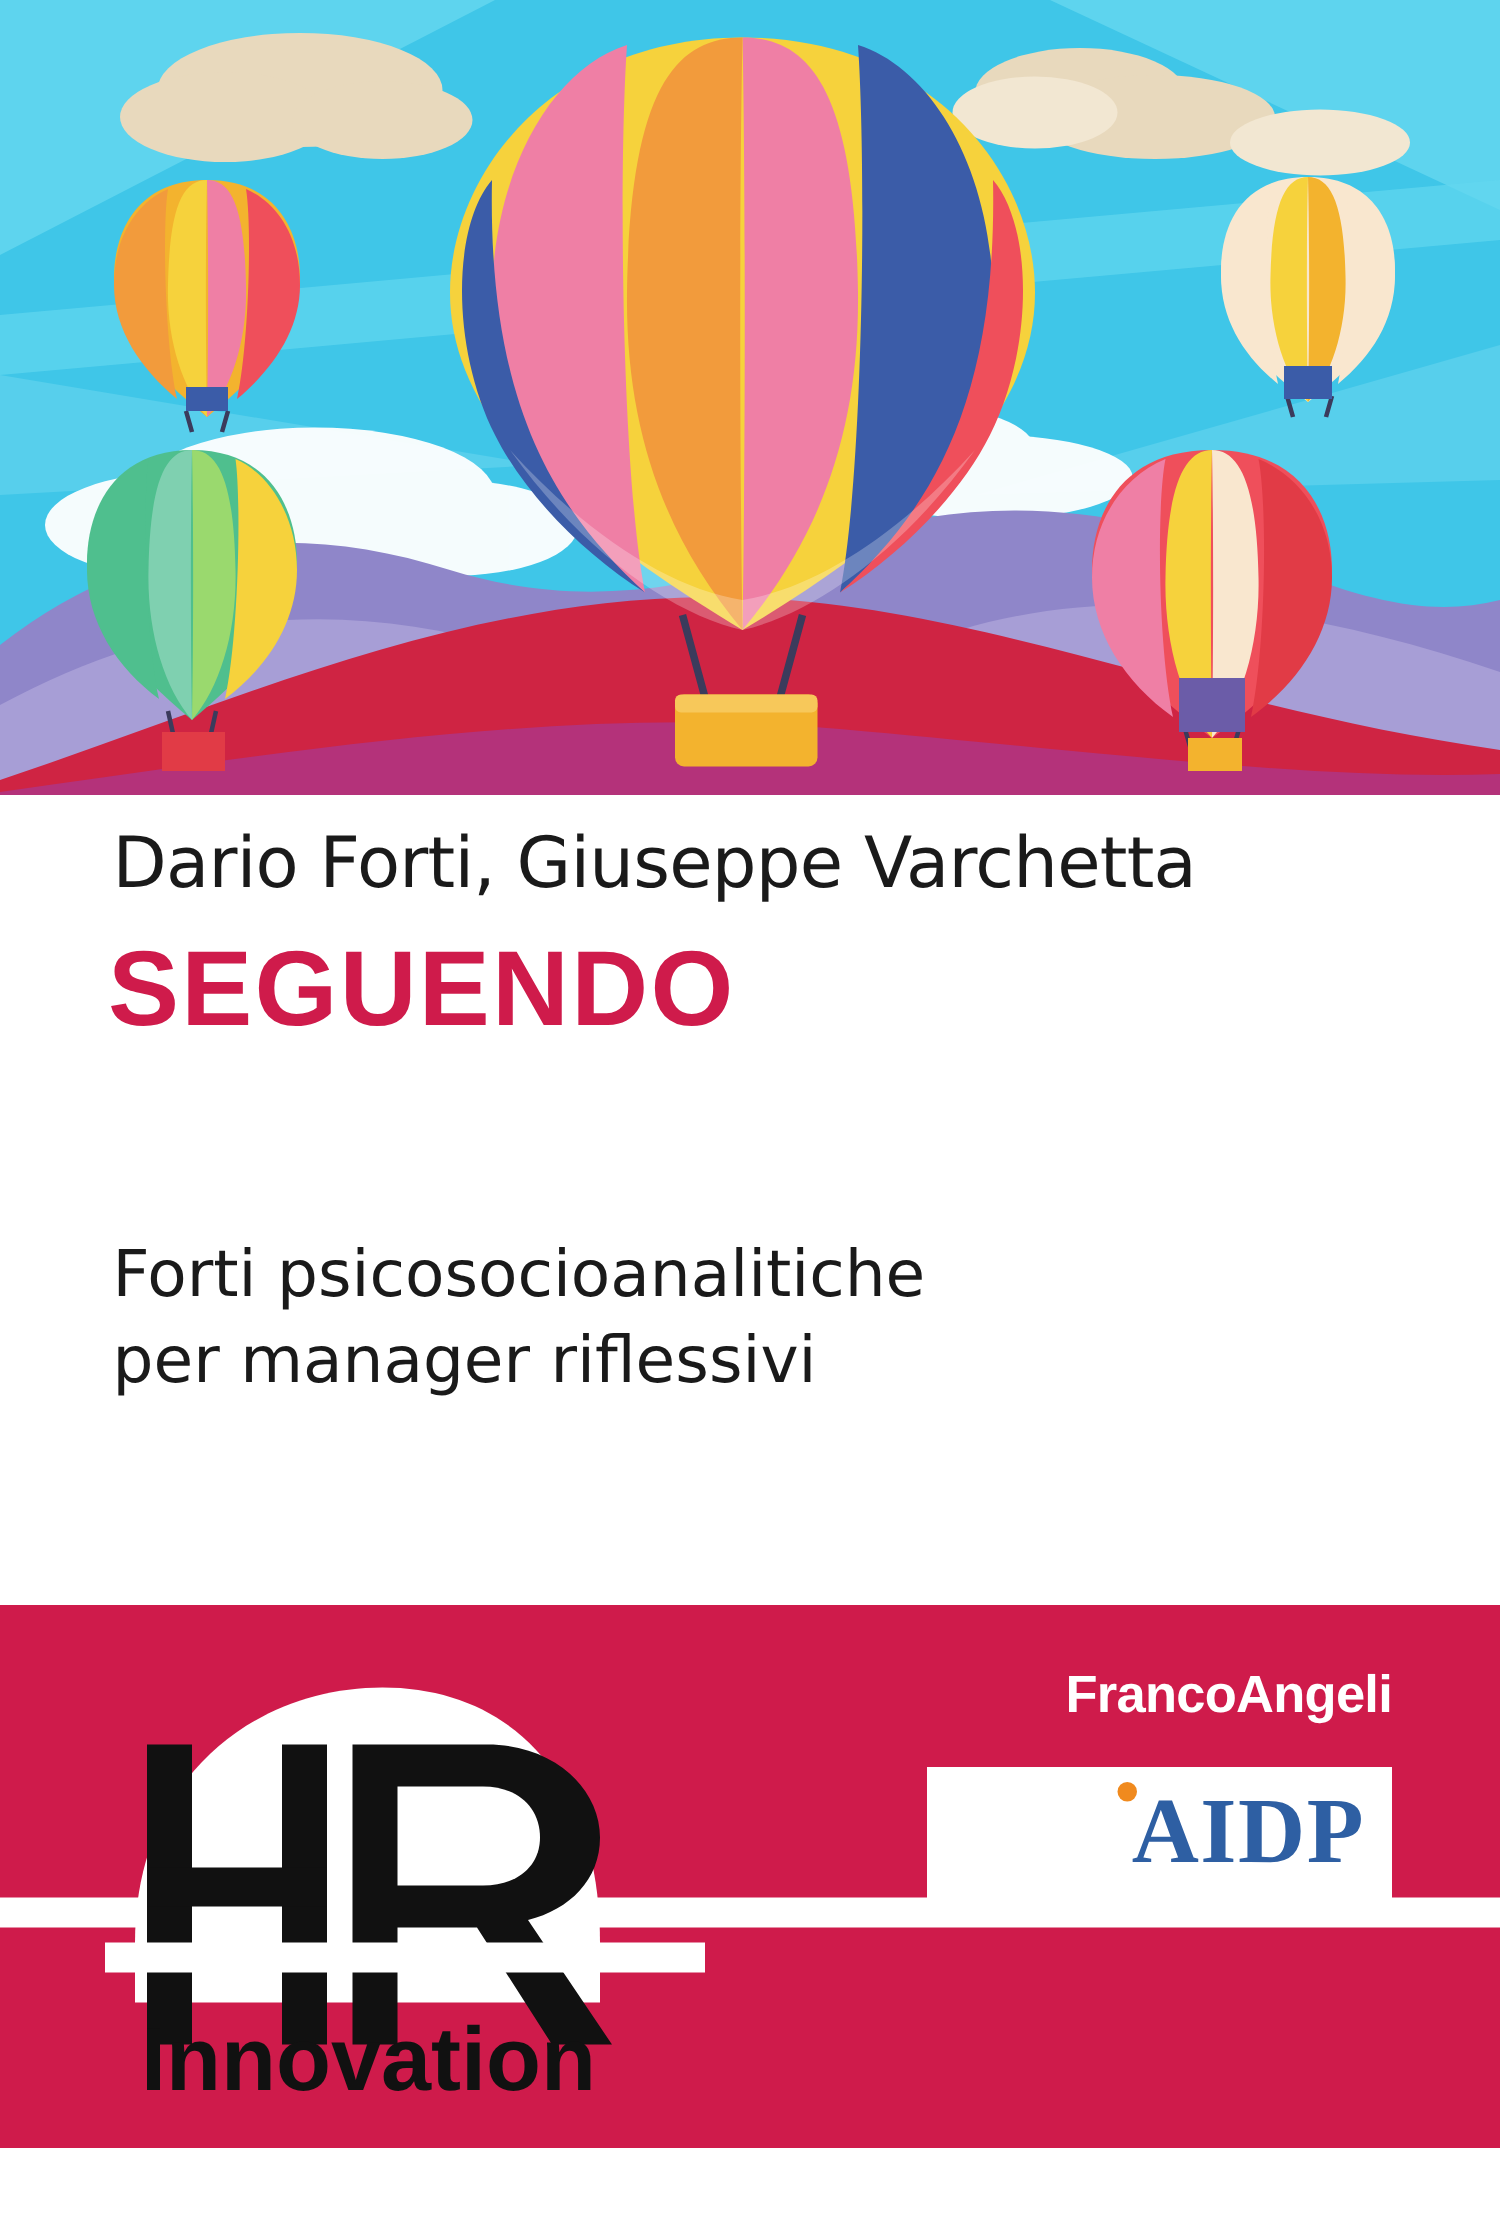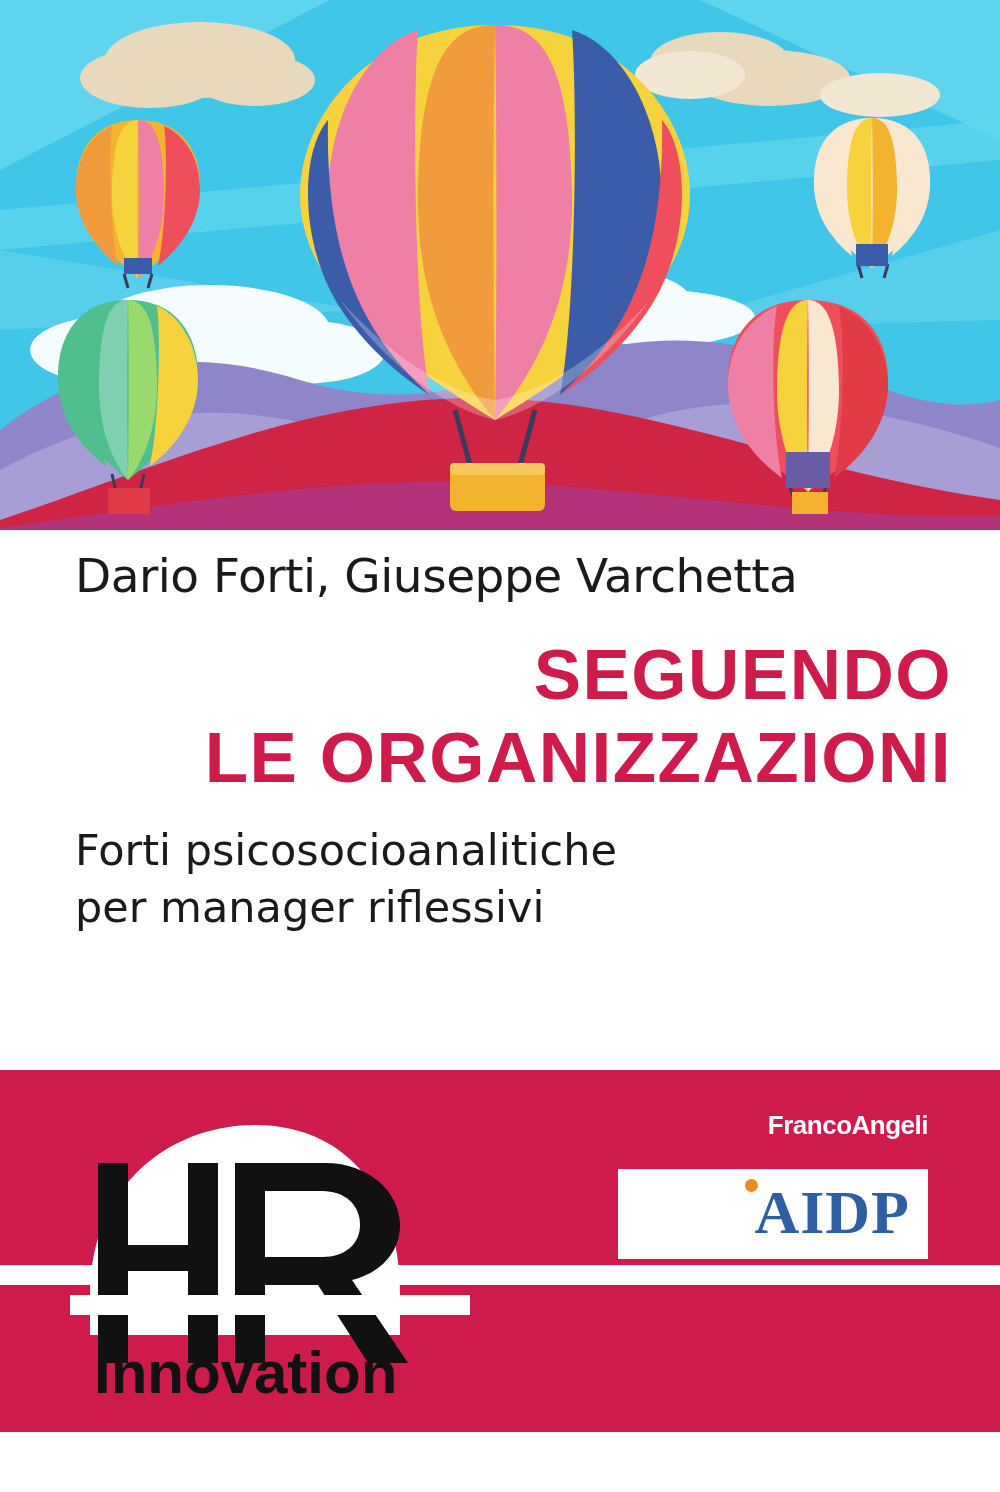--- a/index.html
+++ b/index.html
@@ -47,29 +47,28 @@
     top: 18px;
     font-size: 47px;
     color: #1a1a1a;
     letter-spacing: -0.5px;
     white-space: nowrap;
     font-family: "DejaVu Sans", sans-serif;
   }
   .title {
     position: absolute;
     left: 72px;
-    top: 103px;
+    top: 88px;
     width: 880px;
     font-size: 71px;
     font-weight: bold;
     color: #cf1b4b;
     line-height: 1.17;
     letter-spacing: 1.5px;
     font-family: "Liberation Sans", sans-serif;
-    text-align: right;
   }
   .subtitle {
     position: absolute;
     left: 75px;
     top: 292px;
     width: 860px;
     font-size: 43px;
     color: #1a1a1a;
     line-height: 1.33;
     font-family: "DejaVu Sans", sans-serif;
@@ -112,21 +111,21 @@
   .hr-logo svg { display: block; }
 
   
   .publisher {
     position: absolute;
     right: 72px;
     top: 1110px;
     text-align: right;
   }
   .publisher-name {
-    font-size: 26px;
+    font-size: 35px;
     font-weight: bold;
     color: #ffffff;
     letter-spacing: -0.5px;
     font-family: "Liberation Sans", sans-serif;
   }
   .aidp-box {
     margin-top: 28px;
     background: #ffffff;
     width: 310px;
     height: 90px;
@@ -261,21 +260,20 @@
           <rect x="856" y="244" width="32" height="22" fill="#3b5ca8"></rect>
         </g>
       </g>
     </svg>
   </div>
 
   <div class="text-area">
     <div class="authors">Dario Forti, Giuseppe Varchetta</div>
     <div class="title">
       <div>SEGUENDO</div>
-      <div>LE ORGANIZZAZIONI</div>
     </div>
     <div class="subtitle">
       <div>Forti psicosocioanalitiche</div>
       <div>per manager riflessivi</div>
     </div>
   </div>
 
   <div class="bottom-band"></div>
   <div class="white-stripe"></div>
   <div class="band-bottom-white"></div>

